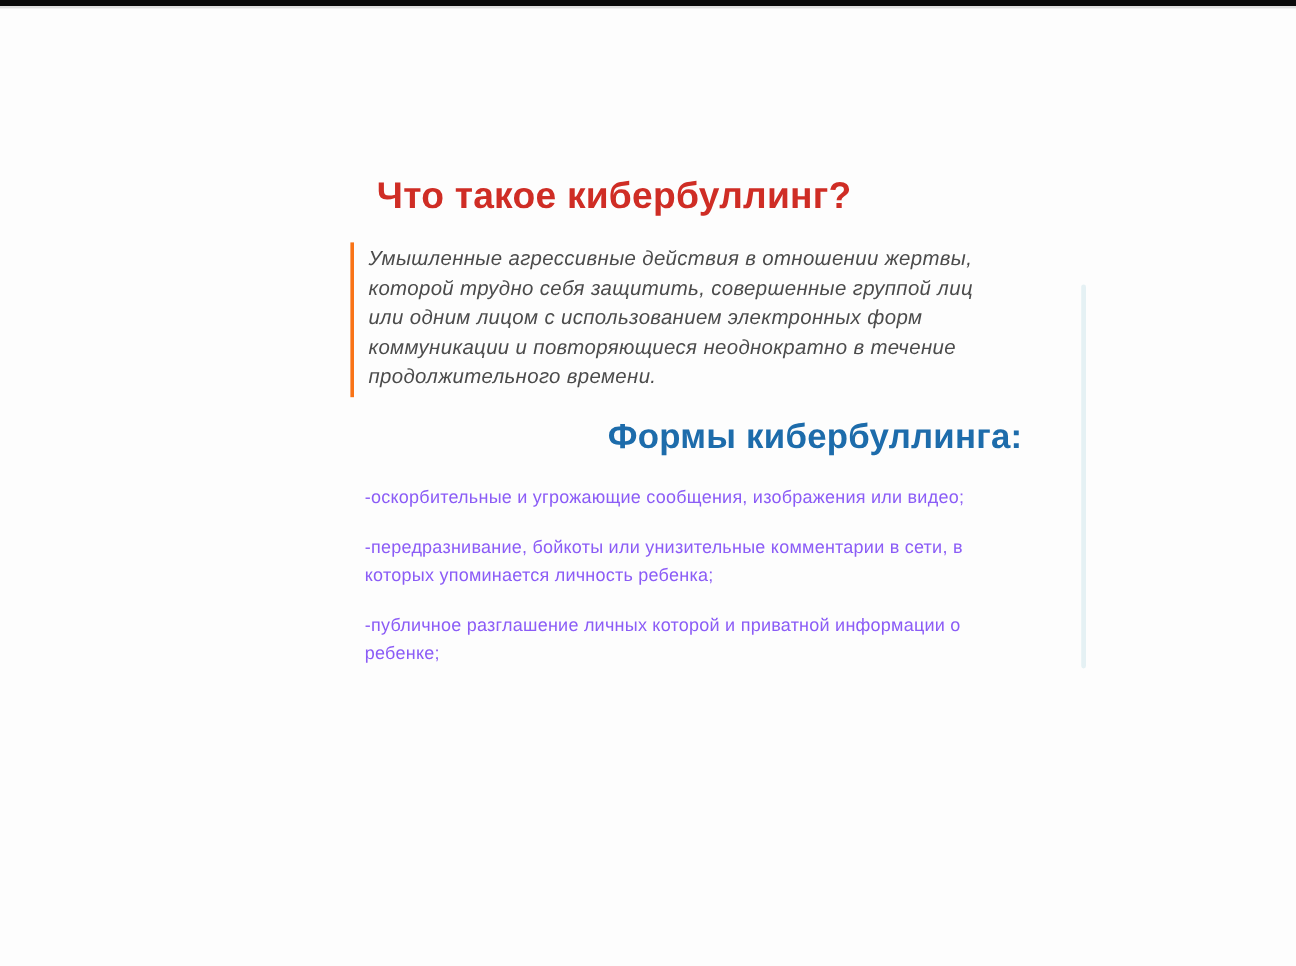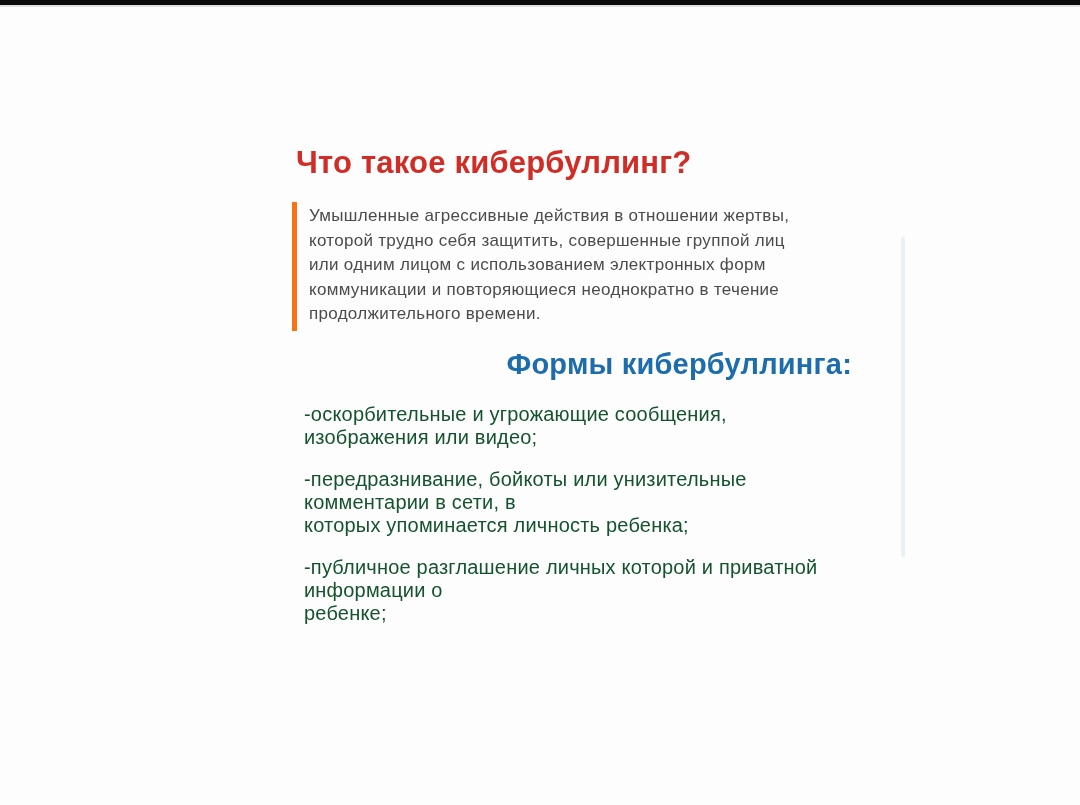--- a/index.html
+++ b/index.html
@@ -22,55 +22,56 @@
     background: #0b0b0b;
     box-shadow: 0 2px 0 rgba(190,190,190,0.45);
   }
   .slide-content {
     position: absolute;
     left: 292px;
     top: 144px;
     width: 560px;
   }
   .main-title {
-    margin: 0 0 0 4px;
+    margin: 0 0 0 22px;
     font-size: 31px;
     line-height: 38px;
     font-weight: bold;
     color: #cf2d25;
     letter-spacing: 0.2px;
   }
   .definition-quote {
     margin: 20px 0 0 0;
-    border-left: 5px solid #f97316;
+    border-left: 3px solid #f97316;
     padding: 2px 0 4px 12px;
     font-size: 17px;
     line-height: 24.6px;
+    font-style: italic;
     font-weight: 500;
     color: #4b4b4b;
     white-space: pre-line;
     letter-spacing: 0.3px;
   }
   .forms-title {
     margin: 16px 0 0 15px;
     font-size: 29px;
     line-height: 34px;
     font-weight: bold;
     color: #1d6cab;
     letter-spacing: 0.2px;
     text-align: right;
   }
   .forms-list {
     margin: 22px 0 0 12px;
   }
   .forms-list p {
     margin: 0 0 19px 0;
-    font-size: 20px;
+    font-size: 15px;
     line-height: 23px;
-    color: #14532d;
+    color: #8b5cf6;
     white-space: pre-line;
     letter-spacing: 0.2px;
   }
   .faint-right-line {
     position: absolute;
     left: 901px;
     top: 237px;
     width: 4px;
     height: 320px;
     background: rgba(168, 212, 224, 0.28);

